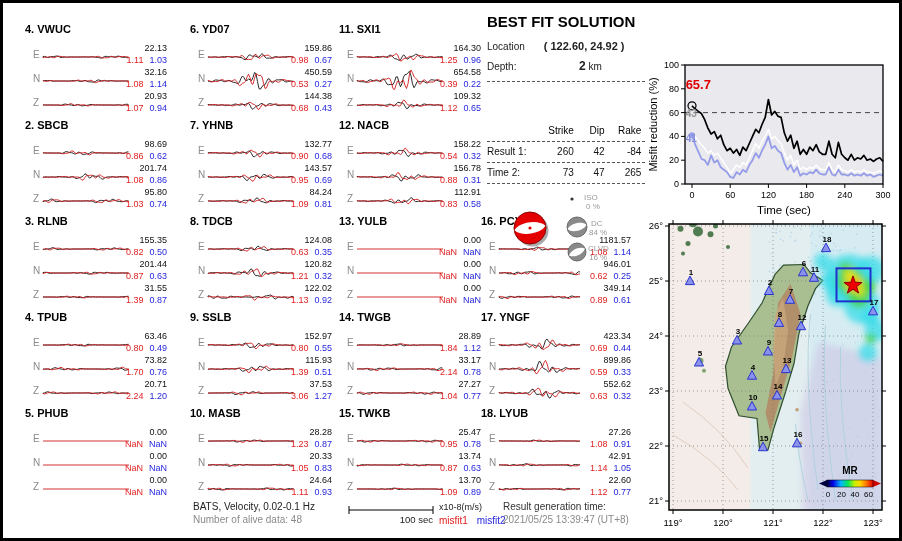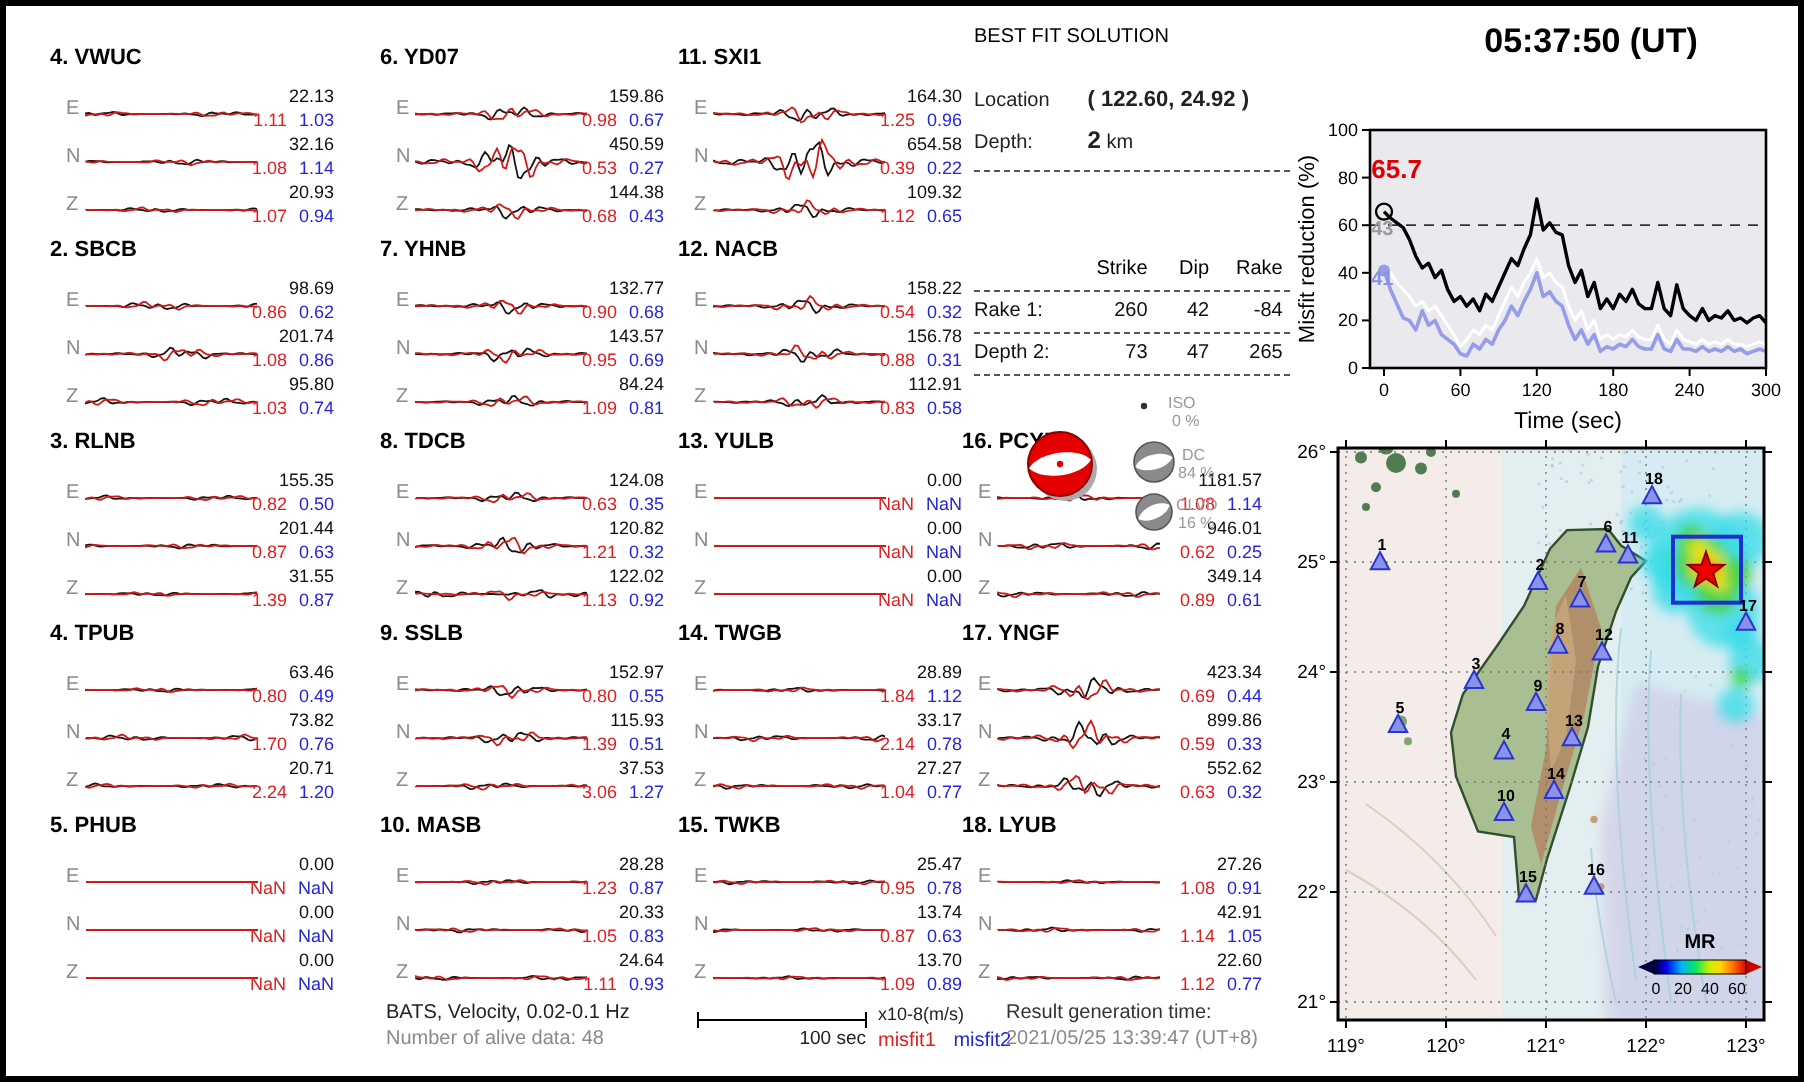--- a/index.html
+++ b/index.html
@@ -9,21 +9,21 @@
   .sthdr{position:absolute;left:0;top:0;font-weight:bold;font-size:11px;color:#000;white-space:nowrap;}
   .wrow{position:absolute;left:0;height:22px;}
   .chlab{position:absolute;left:8px;top:3px;font-size:10px;color:#8a8a8a;}
   .trace{position:absolute;left:18px;top:0;overflow:visible;}
   .amp{position:absolute;top:-3px;right:0;font-size:9px;color:#111;white-space:nowrap;}
   .mf{position:absolute;top:9px;right:0;font-size:9px;white-space:nowrap;}
   .m1{color:#e02020;}
   .m2{color:#2525dd;margin-left:6px;}
   
   #solution{position:absolute;left:484px;top:10px;width:158px;}
-  .sol-title{font-weight:normal;font-size:10px;color:#000;margin-bottom:20px;}
+  .sol-title{font-weight:bold;font-size:15px;color:#000;margin-bottom:10px;}
   .sol-row{position:relative;font-size:10px;color:#222;margin-bottom:7px;white-space:nowrap;}
   .sol-lab{display:inline-block;width:54px;}
   .sol-val-b{font-weight:bold;font-size:11px;}
   .depth-num{font-weight:bold;font-size:12px;}
   .mw-num{font-weight:bold;font-size:17px;}
   .dashline{border-bottom:1px dashed #555;height:1px;margin:2px 0;}
   .trow{font-size:10px;color:#111;white-space:nowrap;padding:2px 0;}
   .tc0{display:inline-block;width:52px;}
   .tc1{display:inline-block;width:32px;text-align:right;}
   .tc2{display:inline-block;width:28px;text-align:right;}
@@ -590,42 +590,42 @@
     </div>
 
   <div id="solution">
     <div class="sol-title">BEST FIT SOLUTION</div>
     <div class="sol-row">
       <span class="sol-lab">Location</span>
       <span class="sol-val-b">( 122.60,  24.92 )</span>
     </div>
     <div class="sol-row">
       <span class="sol-lab">Depth:</span>
-      <span style="display:inline-block;width:58px;">
+      <span style="display:inline-block;width:58px;text-align:right;">
         <span class="depth-num">2</span>
         <span>km</span>
       </span>
     </div>
     <div class="dashline"></div>
     <div class="trow thead">
       <span class="tc0"></span>
       <span class="tc1">Strike</span>
       <span class="tc2">Dip</span>
       <span class="tc3">Rake</span>
     </div>
     <div class="dashline"></div>
     <div class="trow">
-      <span class="tc0">Rake 1:</span>
+      <span class="tc0">Result 1:</span>
       <span class="tc1">260</span>
       <span class="tc2">42</span>
       <span class="tc3">-84</span>
     </div>
     <div class="dashline"></div>
     <div class="trow">
-      <span class="tc0">Depth 2:</span>
+      <span class="tc0">Time 2:</span>
       <span class="tc1">73</span>
       <span class="tc2">47</span>
       <span class="tc3">265</span>
     </div>
     <div class="dashline"></div>
 
     <svg width="158" height="92" viewBox="0 0 158 92" style="overflow:visible;margin-top:2px;">
       <g>
         <circle cx="45.5" cy="42.5" r="16" fill="#aaa"></circle>
         <circle cx="43" cy="40" r="16" fill="#e40000" stroke="#8c0000" stroke-width="1"></circle>
@@ -646,21 +646,20 @@
       <g>
         <circle cx="90" cy="64" r="9" fill="#8a8a8a" stroke="#555" stroke-width="0.8"></circle>
         <path d="M 81.4 64 C 85 59.5 95 59.5 98.6 64 C 95 68.5 85 68.5 81.4 64 Z" fill="#ffffff" transform="rotate(-24 90 64)"></path>
       </g>
       <text x="101" y="63" font-size="8" fill="#999">CLVD</text>
       <text x="102" y="72" font-size="8" fill="#999">16 %</text>
     </svg>
   </div>
 
   <div id="datetime">
-    <div class="d2">05:37:50  (UT)</div>
   </div>
 
   <svg id="misfit-chart" width="262" height="164">
       <rect x="42" y="10" width="198" height="119" fill="#e9e9ee"></rect>
       <line x1="42" y1="57.6" x2="240" y2="57.6" stroke="#333" stroke-width="0.9" stroke-dasharray="5,4"></line>
       <polyline points="49.0,80.2 52.2,89.7 55.4,96.9 58.6,104.0 61.7,105.2 64.9,110.0 68.1,100.4 71.3,107.6 74.5,105.2 77.7,112.3 80.8,114.7 84.0,117.1 87.2,121.9 90.4,123.0 93.6,117.1 96.8,119.5 99.9,114.7 103.1,117.1 106.3,110.0 109.5,105.2 112.7,98.1 115.9,102.8 119.0,95.7 122.2,89.7 125.4,81.4 128.6,93.3 131.8,90.9 135.0,95.7 138.1,98.1 141.3,107.6 144.5,114.7 147.7,110.0 150.9,117.1 154.1,112.3 157.2,120.7 160.4,118.3 163.6,119.5 166.8,117.1 170.0,118.3 173.2,114.7 176.3,118.3 179.5,119.5 182.7,119.5 185.9,112.3 189.1,119.5 192.3,120.7 195.4,114.7 198.6,119.5 201.8,119.5 205.0,120.7 208.2,118.3 211.4,120.7 214.5,119.5 217.7,120.7 220.9,118.3 224.1,120.7 227.3,119.5 230.5,121.9 233.6,120.7 236.8,119.5 240.0,120.7" fill="none" stroke="#959ce8" stroke-width="1.8" stroke-linejoin="round"></polyline>
       <polyline points="49.0,77.8 52.2,81.4 55.4,86.2 58.6,89.7 61.7,93.3 64.9,98.1 68.1,95.7 71.3,100.4 74.5,98.1 77.7,102.8 80.8,107.6 84.0,112.3 87.2,118.3 90.4,114.7 93.6,110.0 96.8,112.3 99.9,107.6 103.1,110.0 106.3,102.8 109.5,95.7 112.7,88.5 115.9,93.3 119.0,86.2 122.2,81.4 125.4,74.3 128.6,83.8 131.8,81.4 135.0,86.2 138.1,88.5 141.3,98.1 144.5,105.2 147.7,100.4 150.9,110.0 154.1,105.2 157.2,114.7 160.4,112.3 163.6,114.7 166.8,112.3 170.0,113.5 173.2,110.0 176.3,113.5 179.5,114.7 182.7,114.7 185.9,107.6 189.1,114.7 192.3,117.1 195.4,110.0 198.6,114.7 201.8,115.9 205.0,117.1 208.2,114.7 211.4,117.1 214.5,115.9 217.7,117.1 220.9,114.7 224.1,117.1 227.3,117.1 230.5,118.3 233.6,117.1 236.8,115.9 240.0,117.1" fill="none" stroke="#ffffff" stroke-width="1.5" stroke-linejoin="round"></polyline>
       <polyline points="49.0,50.8 52.2,54.0 55.4,56.4 58.6,58.8 61.7,64.7 64.9,73.1 68.1,79.0 71.3,76.6 74.5,83.8 77.7,80.2 80.8,89.7 84.0,95.7 87.2,93.3 90.4,98.1 93.6,94.5 96.8,100.4 99.9,92.1 103.1,95.7 106.3,88.5 109.5,81.4 112.7,74.3 115.9,77.8 119.0,69.5 122.2,62.4 125.4,44.5 128.6,60.0 131.8,56.4 135.0,61.2 138.1,62.4 141.3,77.8 144.5,86.2 147.7,80.2 150.9,93.3 154.1,86.2 157.2,99.3 160.4,94.5 163.6,99.3 166.8,92.1 170.0,95.7 173.2,89.7 176.3,96.9 179.5,99.3 182.7,99.3 185.9,86.2 189.1,99.3 192.3,102.8 195.4,87.4 198.6,99.3 201.8,102.8 205.0,105.2 208.2,99.3 211.4,105.2 214.5,102.8 217.7,104.0 220.9,100.4 224.1,105.2 227.3,104.0 230.5,106.4 233.6,104.0 236.8,102.8 240.0,106.4" fill="none" stroke="#000000" stroke-width="1.7" stroke-linejoin="round"></polyline>
       <circle cx="49.0032154340836" cy="80.21" r="3" fill="#959ce8"></circle>
       <circle cx="49.0032154340836" cy="50.81699999999999" r="4" fill="none" stroke="#000" stroke-width="1.2"></circle>

